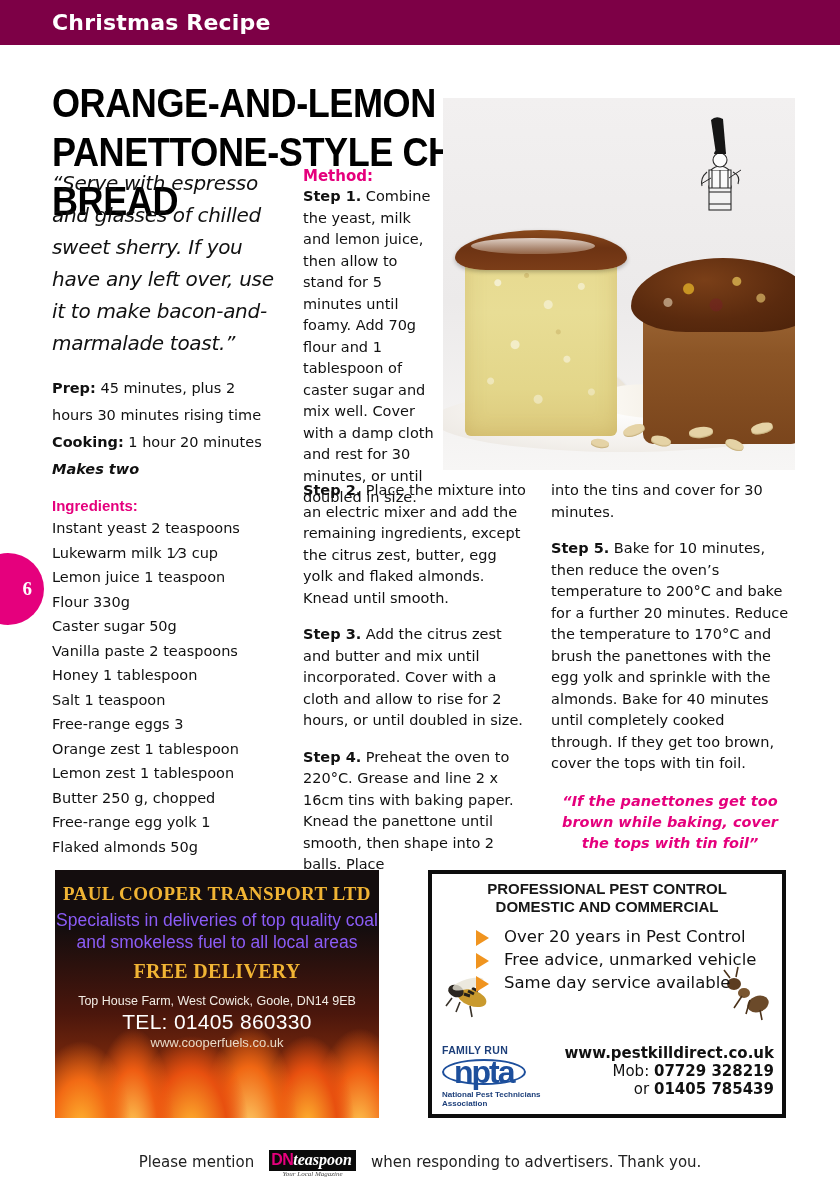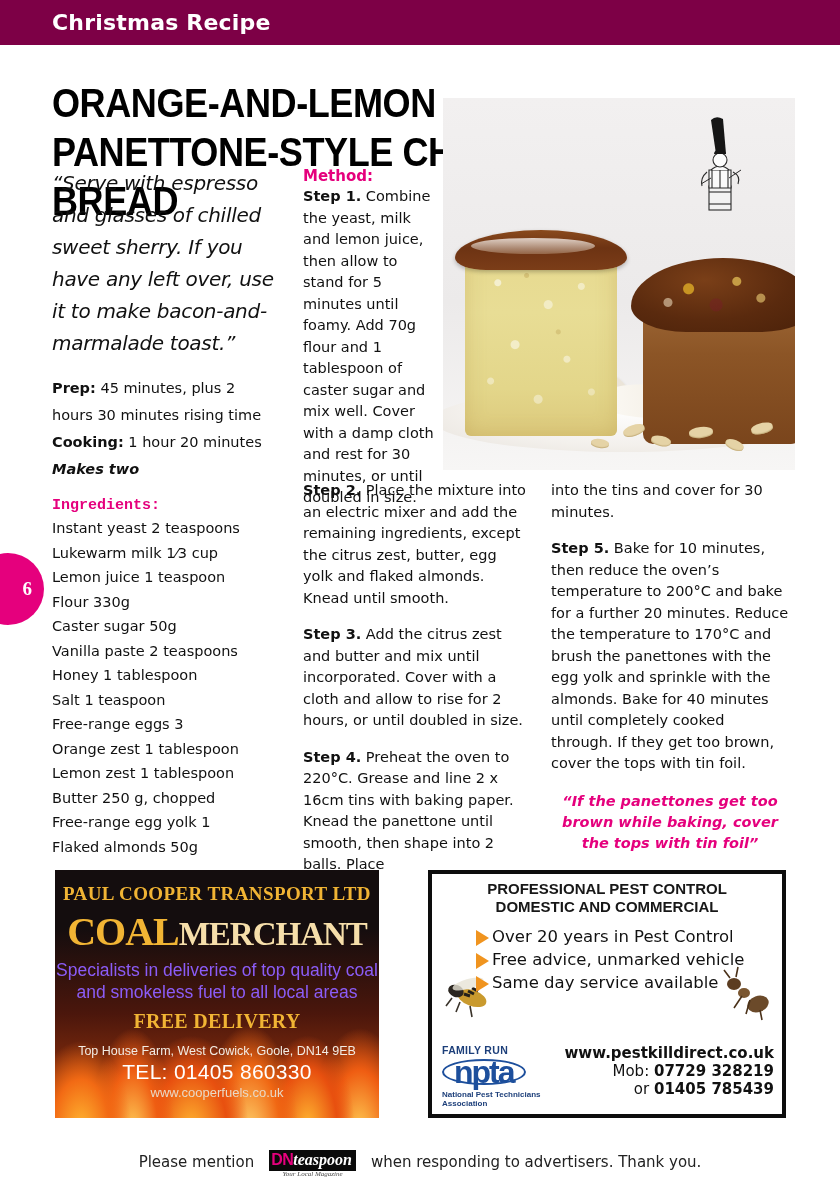--- a/index.html
+++ b/index.html
@@ -119,21 +119,21 @@
     font-family:"DejaVu Sans", sans-serif;
     font-style:italic;font-size:20px;line-height:32px;
     color:#111;font-weight:400;letter-spacing:-.3px;
   }
   .meta{margin-top:16px;font-size:14.5px;line-height:27px;color:#111;
     font-family:"DejaVu Sans", sans-serif;}
   .meta b{font-weight:bold;}
   .meta .makes{font-weight:bold;font-style:italic;}
   .ing-head{
     margin-top:14px;color:#e5007d;font-weight:bold;font-size:15px;
-    font-family:Liberation Mono, monospace;
+    font-family:Liberation Sans, sans-serif;
   }
   .ing-list{list-style:none;margin:2px 0 0;padding:0;
     font-size:14.5px;line-height:24.5px;color:#111;
     font-family:"DejaVu Sans", sans-serif;}
 
   
   .page-badge{
     position:absolute;left:-28px;top:553px;width:72px;height:72px;
     border-radius:50%;background:#e5007d;
   }
@@ -201,21 +201,21 @@
   }
   .pest-title{
     text-align:center;margin-top:9px;font-family:"Liberation Serif", serif;
     font-weight:bold;font-size:34px;letter-spacing:-1px;color:#0d0d0d;
     text-shadow:0 0 9px #f5a623,0 0 14px #f7b94a;
   }
   .pest-sub{text-align:center;margin-top:6px;font-size:15px;line-height:17.5px;
     font-weight:bold;color:#171717;font-family:"Liberation Sans", sans-serif;}
   .pest-bullets{margin:10px 0 0 44px;font-size:16.5px;line-height:23px;color:#111;
     font-family:"DejaVu Sans", sans-serif;}
-  .pest-bullets div{position:relative;padding-left:16px;}
+  .pest-bullets div{position:relative;padding-left:28px;}
   .tri{position:absolute;left:0;top:5px;width:0;height:0;
     border-left:13px solid #f0941f;border-top:8px solid transparent;
     border-bottom:8px solid transparent;}
   .pest-bottom{position:absolute;left:10px;bottom:6px;right:8px;
     display:flex;justify-content:space-between;}
   .fam{font-size:10.5px;font-weight:bold;color:#1d3f7a;letter-spacing:.3px;
     font-family:"Liberation Sans", sans-serif;}
   .npta{font-family:"Liberation Sans", sans-serif;font-weight:bold;
     font-size:32px;color:#1d4f9c;letter-spacing:-2px;line-height:32px;
     position:relative;display:inline-block;padding:0 12px;}
@@ -351,23 +351,20 @@
     <div class="step">
       <b>Step 5.</b><span> Bake for 10 minutes, then reduce the oven’s temperature to 200°C and bake for a further 20 minutes. Reduce the temperature to 170°C and brush the panettones with the egg yolk and sprinkle with the almonds. Bake for 40 minutes until completely cooked through. If they get too brown, cover the tops with tin foil.</span>
     </div>
     <div class="tip-quote">“If the panettones get too brown while baking, cover the tops with tin foil”</div>
   </div>
 
   <div class="ad-coal">
     <div class="flames"></div>
     <div class="txt">
       <div class="coal-co">PAUL COOPER TRANSPORT LTD</div>
-      <div class="coal-big">
-        <span class="c1">COAL</span><span class="c2">MERCHANT</span>
-      </div>
       <div class="coal-spec">Specialists in deliveries of top quality coal and smokeless fuel to all local areas</div>
       <div class="coal-free">FREE DELIVERY</div>
       <div class="coal-addr">Top House Farm, West Cowick, Goole, DN14 9EB</div>
       <div class="coal-tel">TEL: 01405 860330</div>
       <div class="coal-web">www.cooperfuels.co.uk</div>
     </div>
   </div>
 
   <div class="ad-pest">
     <div class="pest-sub">

